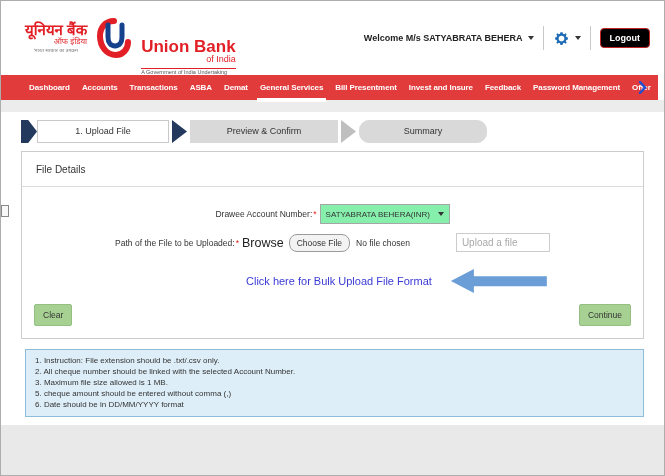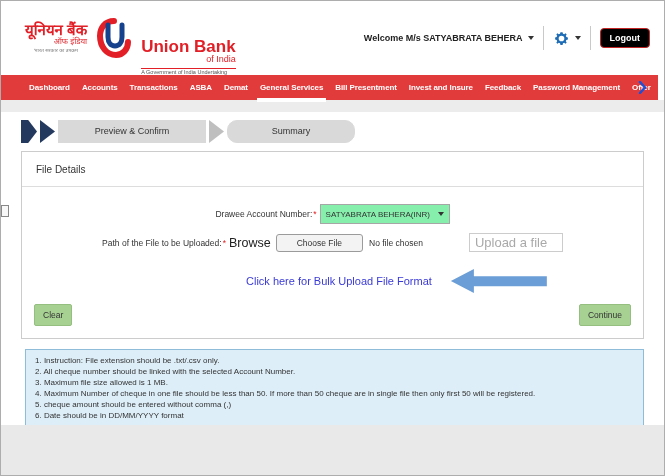--- a/index.html
+++ b/index.html
@@ -48,23 +48,23 @@
   .wz-arrow.gray { background:#bfbfbf; }
   
   .card { margin:0 20px; border:1px solid #ccc; background:#fff; }
   .card-title { padding:12px 14px 11px; font-size:10px; color:#333; border-bottom:1px solid #ddd; }
   .form-area { padding:8px 12px 12px; }
   .form-row { display:flex; align-items:center; justify-content:center; margin-top:9px; }
   .form-label { font-size:8.5px; color:#333; white-space:nowrap; }
   .req { color:#e02020; font-size:8.5px; margin:0 3px 0 1px; }
   .select-box { display:flex; align-items:center; justify-content:space-between; width:130px; height:20px; border:1px solid #a6a6a6; font-size:8px; color:#333; padding:0 5px; background:#86efac; cursor:pointer; }
   .browse-label { font-size:12.5px; color:#222; margin-right:5px; white-space:nowrap; }
-  .choose-btn { font-size:8.5px; color:#333; background:#f3f3f3; border:1px solid #9b9b9b; border-radius:3px; padding:3px 20px; cursor:pointer; font-family:"Liberation Sans",sans-serif; white-space:nowrap; }
+  .choose-btn { font-size:8.5px; color:#333; background:#f3f3f3; border:1px solid #9b9b9b; border-radius:8px; padding:3px 7px; cursor:pointer; font-family:"Liberation Sans",sans-serif; white-space:nowrap; }
   .no-file { font-size:8.5px; color:#333; margin-left:6px; white-space:nowrap; }
-  .upload-input { width:94px; height:19px; border:1px solid #ccc; font-size:13px; padding:0 5px; margin-left:46px; color:#333; font-family:"Liberation Sans",sans-serif; }
+  .upload-input { width:94px; height:19px; border:1px solid #ccc; font-size:10px; padding:0 5px; margin-left:46px; color:#333; font-family:"Liberation Sans",sans-serif; }
   .upload-input::placeholder { color:#a9a9a9; }
   .link-row { margin-top:17px; display:flex; align-items:center; justify-content:flex-start; }
   .bulk-link { font-size:11px; color:#3a3ad6; margin-left:212px; text-decoration:none; white-space:nowrap; cursor:pointer; }
   .big-arrow { width:96px; height:24px; background:#6b9ed6; margin-left:19px; clip-path:polygon(0 50%,24% 0,24% 30%,100% 30%,100% 72%,24% 72%,24% 100%); }
   .btn-row { display:flex; justify-content:space-between; margin-top:11px; }
   .green-btn { background:#a7d193; border:1px solid #94bf80; color:#333; font-size:8.5px; padding:5px 8px; border-radius:2px; cursor:pointer; font-family:"Liberation Sans",sans-serif; }
   
   .instructions { margin:10px 20px 0 24px; background:#ddeef8; border:1px solid #8fbcd9; padding:5px 9px 6px; }
   .instr-line { font-size:8px; color:#333; line-height:11px; white-space:nowrap; overflow:hidden; }
   
@@ -124,20 +124,21 @@
 
   <svg class="nav-chevron" width="9" height="13" viewBox="0 0 9 13">
     <path d="M2 1 L7 6.5 L2 12" fill="none" stroke="#1d4fd7" stroke-width="2.4" stroke-linecap="round"></path>
   </svg>
 </div>
 
 <div class="gray-strip"></div>
 
 <div class="wizard">
   <div class="wz-start"></div>
+  <div class="wz-step current">1. Upload File</div>
   <div class="wz-arrow dark"></div>
   <div class="wz-step pending w2">Preview &amp; Confirm</div>
   <div class="wz-arrow gray"></div>
   <div class="wz-step pending w3">Summary</div>
 </div>
 
 <div class="card">
   <div class="card-title">File Details</div>
   <div class="form-area">
 
@@ -169,19 +170,18 @@
       <button class="green-btn">Continue</button>
     </div>
 
   </div>
 </div>
 
 <div class="instructions">
   <div class="instr-line">1. Instruction: File extension should be .txt/.csv only.</div>
   <div class="instr-line">2. All cheque number should be linked with the selected Account Number.</div>
   <div class="instr-line">3. Maximum file size allowed is 1 MB.</div>
-  <div class="instr-line">4. Maximum Number of cheque in one file should be less than 50. If more than 50 cheque are in single file then only first 50 will be registered.</div>
   <div class="instr-line">5. cheque amount should be entered without comma (,)</div>
   <div class="instr-line">6. Date should be in DD/MM/YYYY format</div>
 </div>
 
 <div class="bottom-gray"></div>
 <div class="edge-handle"></div>
 
 </body></html>

